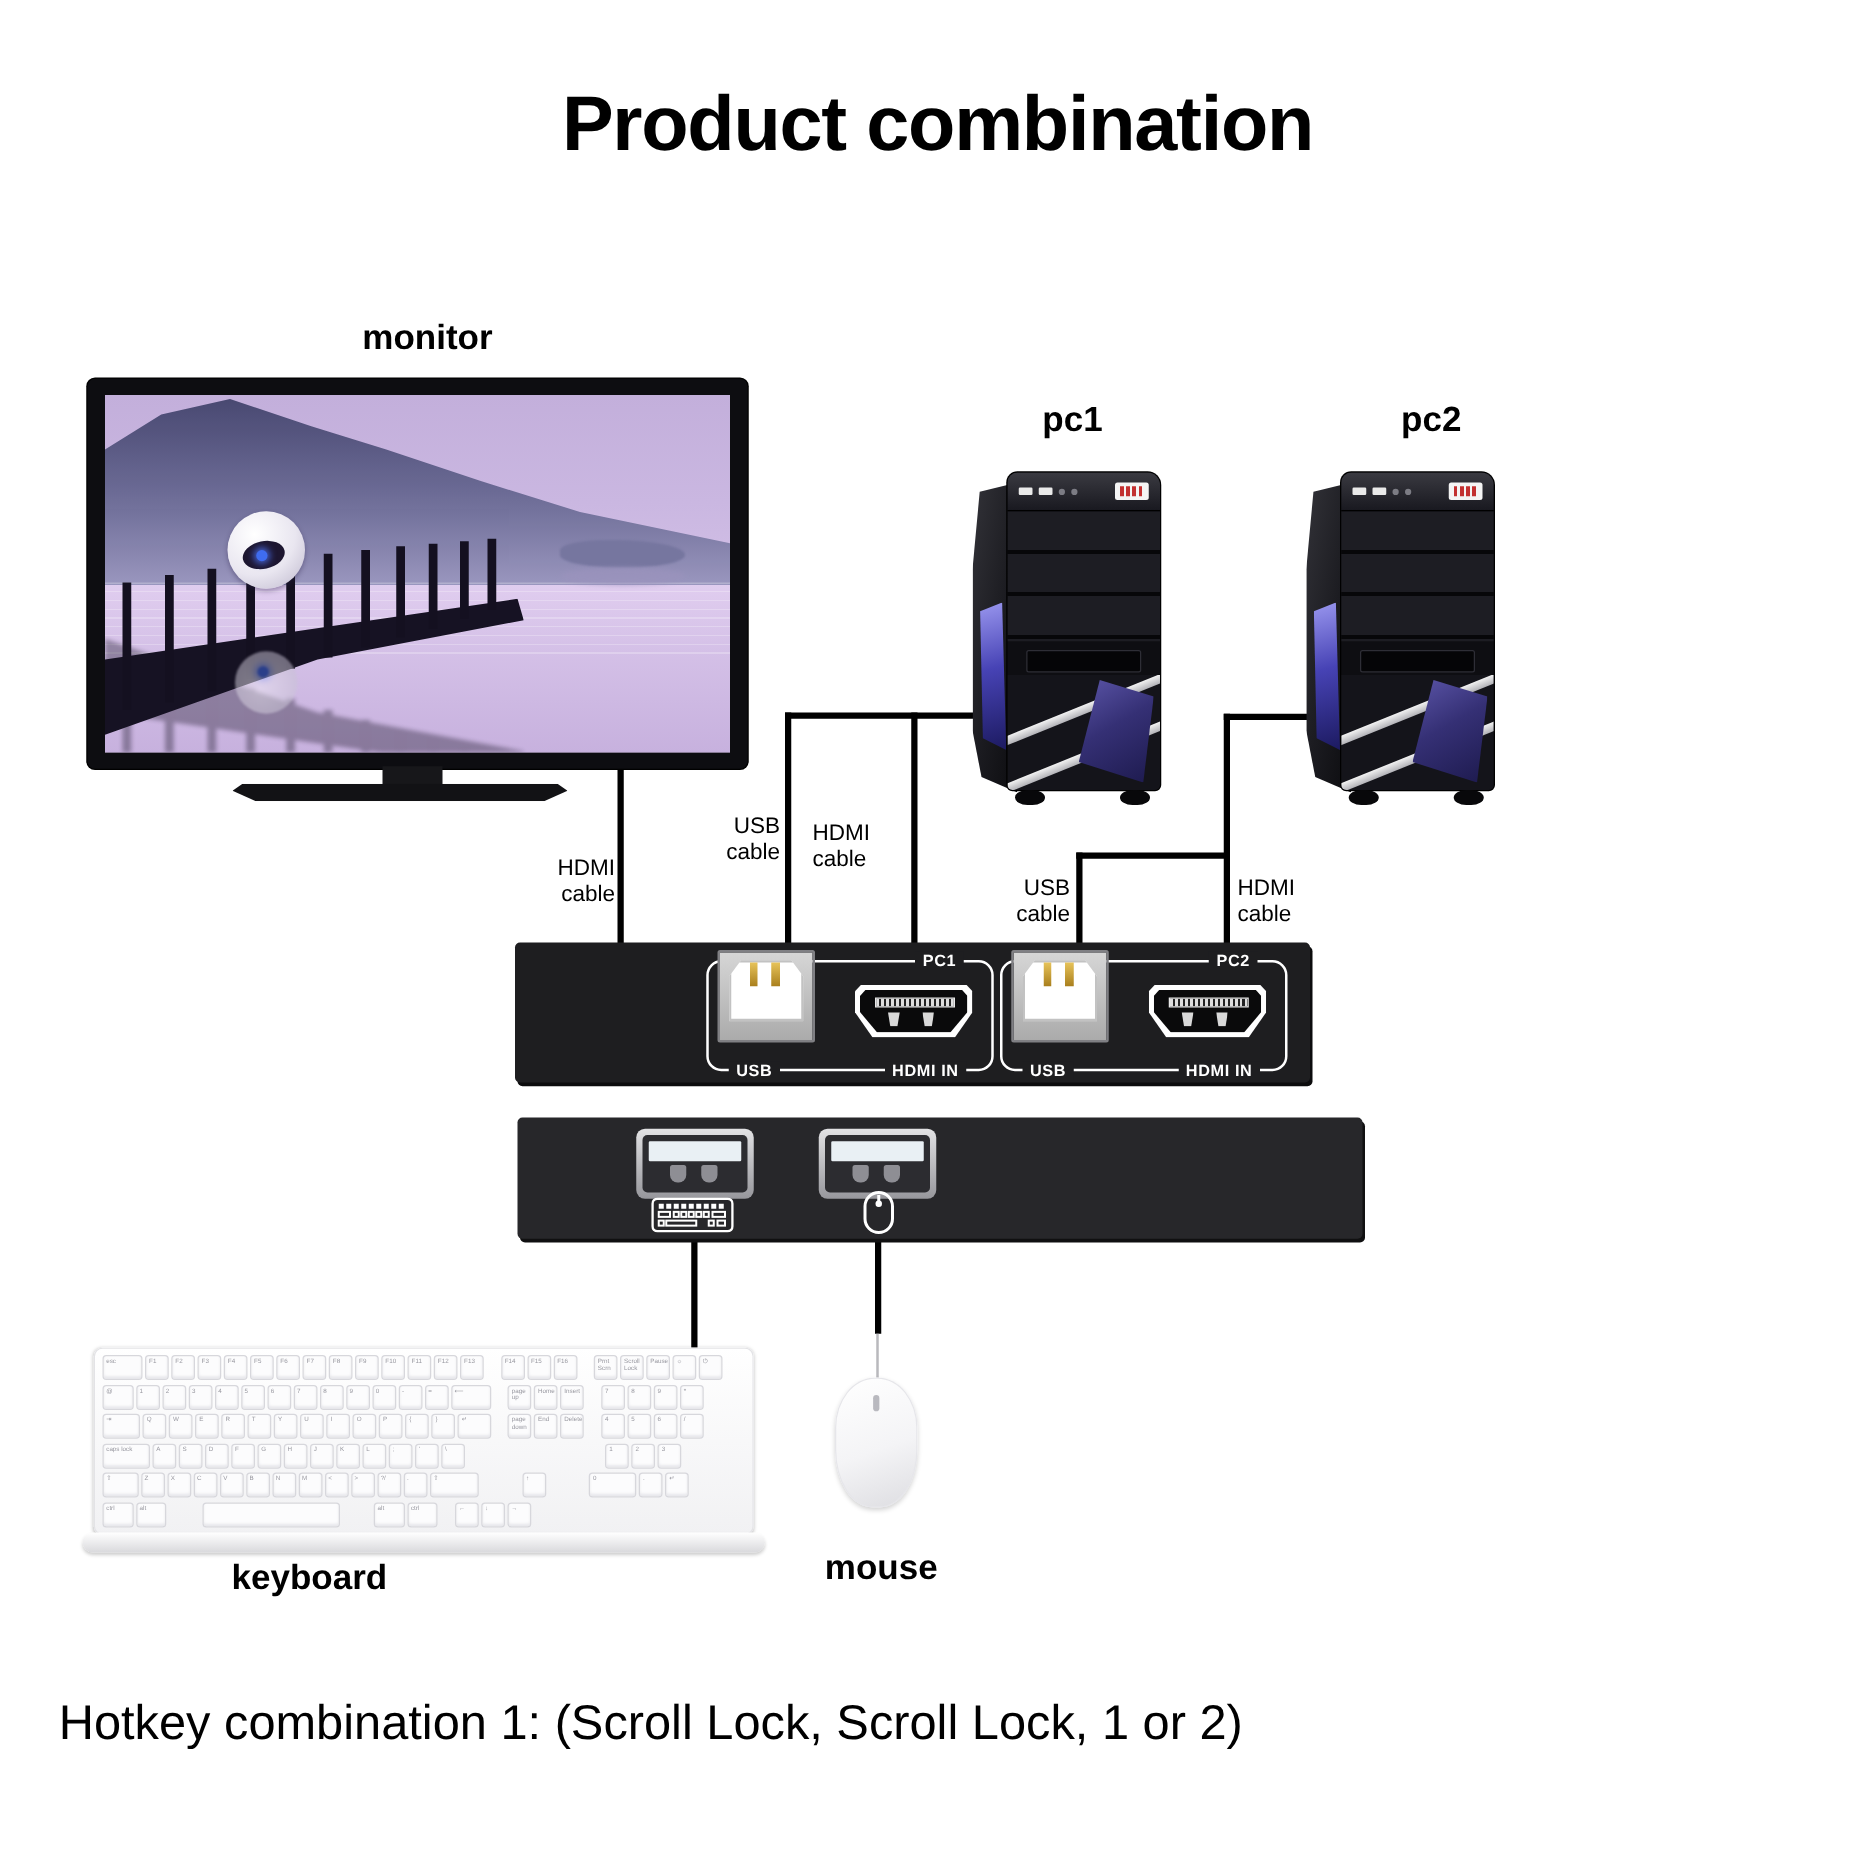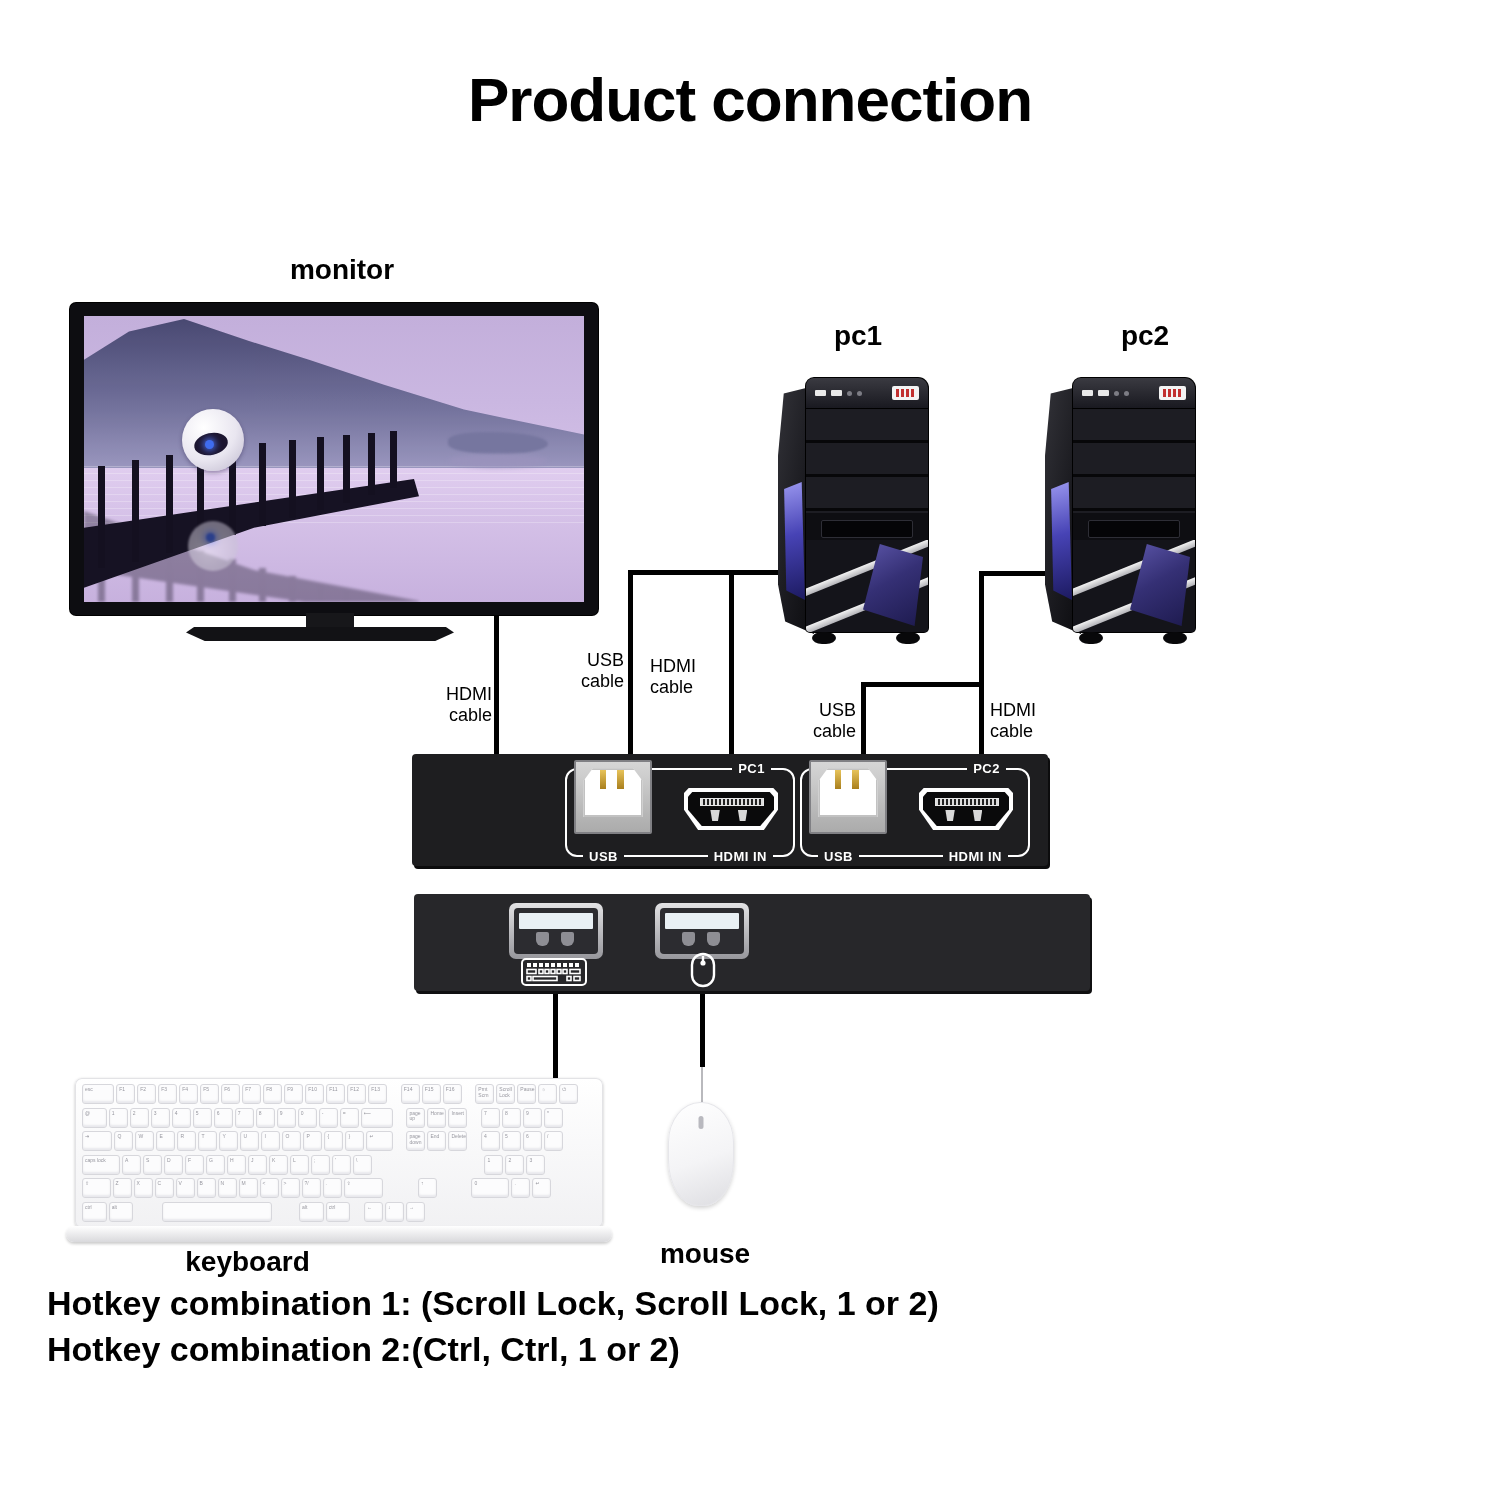--- a/index.html
+++ b/index.html
@@ -4,21 +4,21 @@
 <style>
   html,body{margin:0;padding:0;background:#fff;}
   .canvas{position:relative;width:1500px;height:1500px;background:#fff;overflow:hidden;
           font-family:"Liberation Sans",sans-serif;color:#000;}
   .abs{position:absolute;}
 
   
   .title{left:0;top:64px;width:1500px;text-align:center;font-size:62px;font-weight:700;letter-spacing:-1px;}
   .dev-label{font-size:28px;font-weight:700;text-align:center;}
   .cable-label{font-size:18px;color:#000000;}
-  .hotkeys{left:47px;top:1280px;font-size:34px;font-weight:700;line-height:46px;}
+  .hotkeys{left:47px;top:1356px;font-size:39px;font-weight:400;line-height:46px;}
 
   
   .cable{position:absolute;background:#000;}
   .cable-thin{position:absolute;background:#b9b9bd;}
 
   
   .mon-bezel{left:70px;top:303px;width:528px;height:312px;background:#0d0d11;border-radius:6px;
              box-shadow:0 0 0 1px #000;}
   .mon-screen{position:absolute;left:14px;top:13px;right:14px;bottom:13px;overflow:hidden;
               background:linear-gradient(180deg,#c3afdb 0%,#cab7e1 30%,#d2bfe6 52%,#d8c5ea 100%);}
@@ -152,21 +152,21 @@
       border-radius:3px;background:#b9b9bf;}
 
   
   .fp-icon svg{display:block;}
 </style>
 </head>
 <body>
 
 <div class="canvas">
 
-  <div class="abs title">Product connection</div>
+  <div class="abs title">Product combination</div>
 
   <div class="cable" style="left:494px;top:600px;width:5px;height:156px;"></div>
   <div class="cable" style="left:628px;top:570px;width:152px;height:5px;"></div>
   <div class="cable" style="left:628px;top:570px;width:5px;height:186px;"></div>
   <div class="cable" style="left:729px;top:570px;width:5px;height:186px;"></div>
   <div class="cable" style="left:979px;top:571px;width:72px;height:5px;"></div>
   <div class="cable" style="left:979px;top:571px;width:5px;height:185px;"></div>
   <div class="cable" style="left:861px;top:682px;width:123px;height:5px;"></div>
   <div class="cable" style="left:861px;top:682px;width:5px;height:74px;"></div>
   <div class="cable" style="left:553px;top:989px;width:5px;height:92px;"></div>
@@ -517,16 +517,15 @@
   <div class="abs kb-base"></div>
   <div class="abs dev-label" style="left:165px;top:1246px;width:165px;">keyboard</div>
 
   <div class="abs mouse-body">
     <div class="mouse-slot"></div>
   </div>
   <div class="abs dev-label" style="left:650px;top:1238px;width:110px;">mouse</div>
 
   <div class="abs hotkeys">
     <div>Hotkey combination 1: (Scroll Lock, Scroll Lock, 1 or 2)</div>
-    <div>Hotkey combination 2:(Ctrl, Ctrl, 1 or 2)</div>
   </div>
 
 </div>
 
 </body></html>

